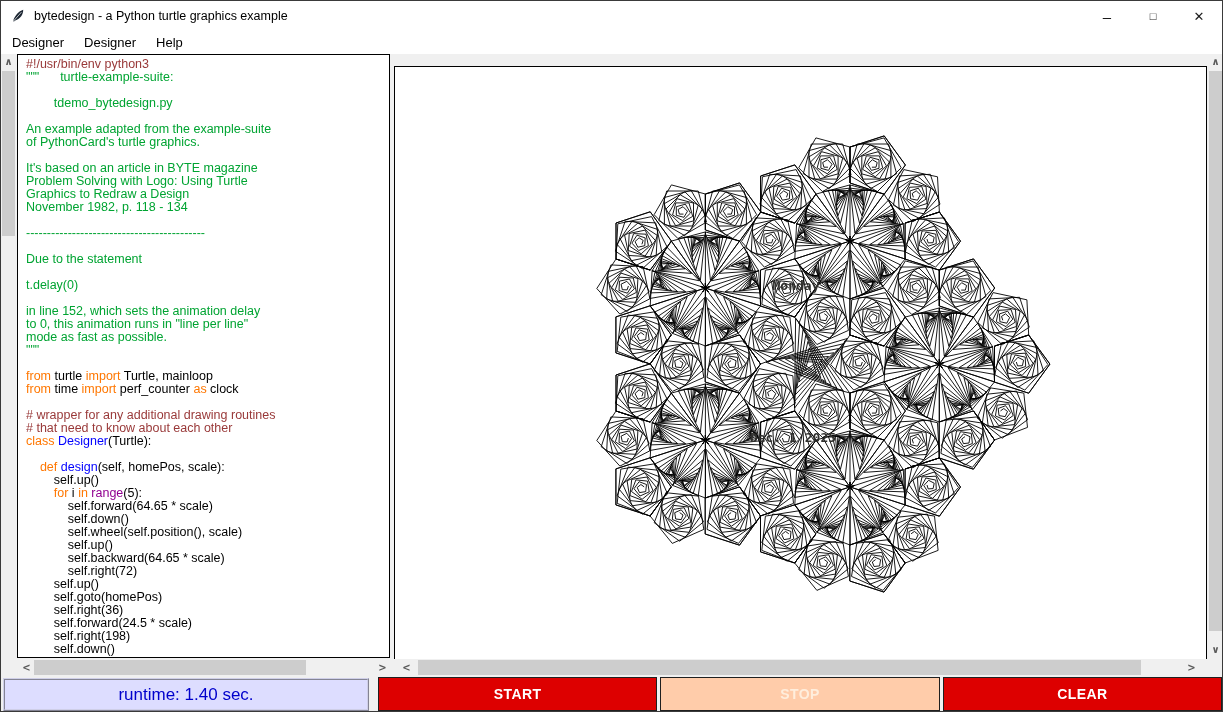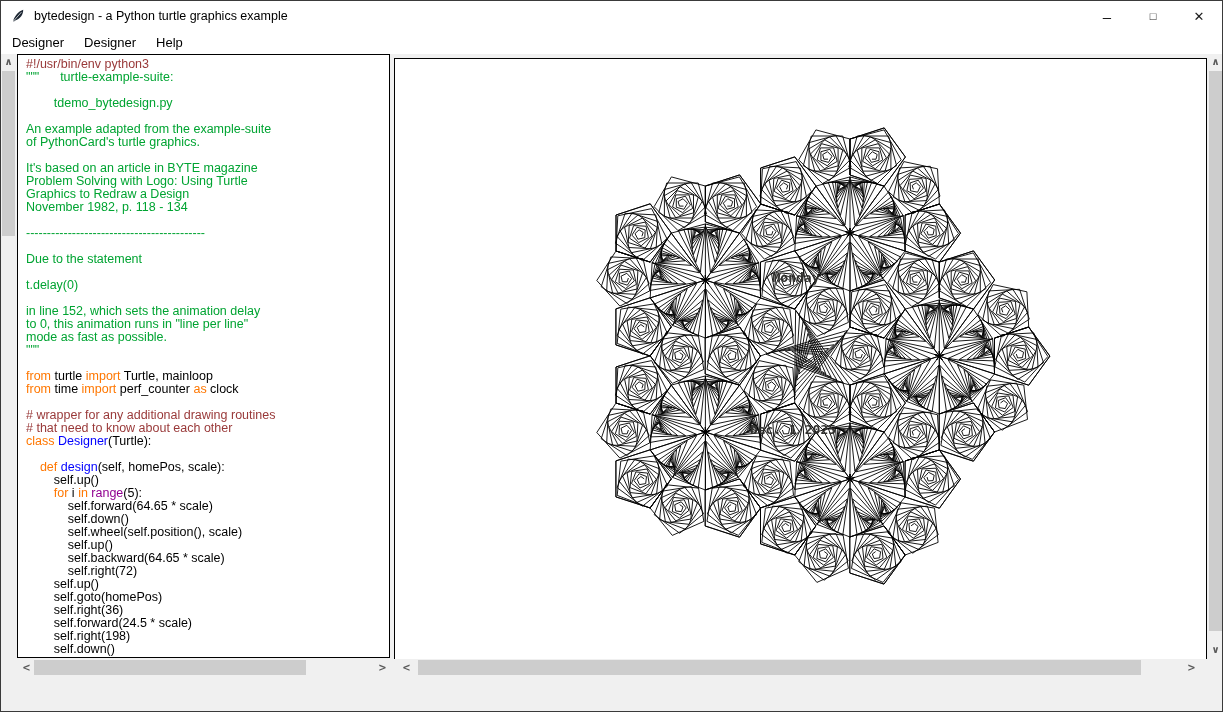--- a/index.html
+++ b/index.html
@@ -40,21 +40,21 @@
   .code-scroll { padding:3px 0 0 8px; font-family:Liberation Sans, sans-serif;
                  font-size:12.5px; line-height:13px; white-space:pre; }
   .cl { height:13px; }
   .tk-n { color:var(--code_text); }
   .tk-c { color:var(--comment); }
   .tk-s { color:var(--string); }
   .tk-k { color:var(--keyword);text-align:center; }
   .tk-d { color:var(--definition); }
   .tk-b { color:var(--builtin); }
 
-  .canvas-frame { position:absolute; left:393px; top:4px; width:813px; height:604px;
+  .canvas-frame { position:absolute; left:393px; top:12px; width:813px; height:604px;
                   background:#ffffff; border:1px solid #000; }
   .canvas-frame svg { position:absolute; left:0; top:0; }
   .canvas-text { position:absolute; transform:translate(-50%,-50%);
                  font-family:"DejaVu Sans Mono", monospace; font-size:13px; font-weight:bold;
                  color:#30302e; white-space:nowrap; }
 
   
   .hrow { position:absolute; left:0; top:658px; width:100%; height:18px; background:#f0f0f0; }
   .hsb-code { position:absolute; left:16px; top:0; width:373px; height:17px; background:#f0f0f0; }
   .hsb-canvas { position:absolute; left:394px; top:0; width:811px; height:17px; background:#f0f0f0; }
@@ -134,14 +134,20 @@
       <div class="sb-thumb" style="left:17px;top:1px;width:272px;height:15px;"></div>
       <span class="sb-arrow" style="left:358px;top:1px;">&gt;</span>
     </div>
     <div class="hsb-canvas">
       <span class="sb-arrow" style="left:4px;top:1px;">&lt;</span>
       <div class="sb-thumb" style="left:23px;top:1px;width:723px;height:15px;"></div>
       <span class="sb-arrow" style="left:789px;top:1px;">&gt;</span>
     </div>
   </div>
 
+  <div class="bottombar">
+    <div class="runtime-label">runtime: 1.40 sec.</div>
+    <div class="btn start">START</div>
+    <div class="btn stop">STOP</div>
+    <div class="btn clear">CLEAR</div>
+  </div>
 
 </div>
 
 </body></html>

